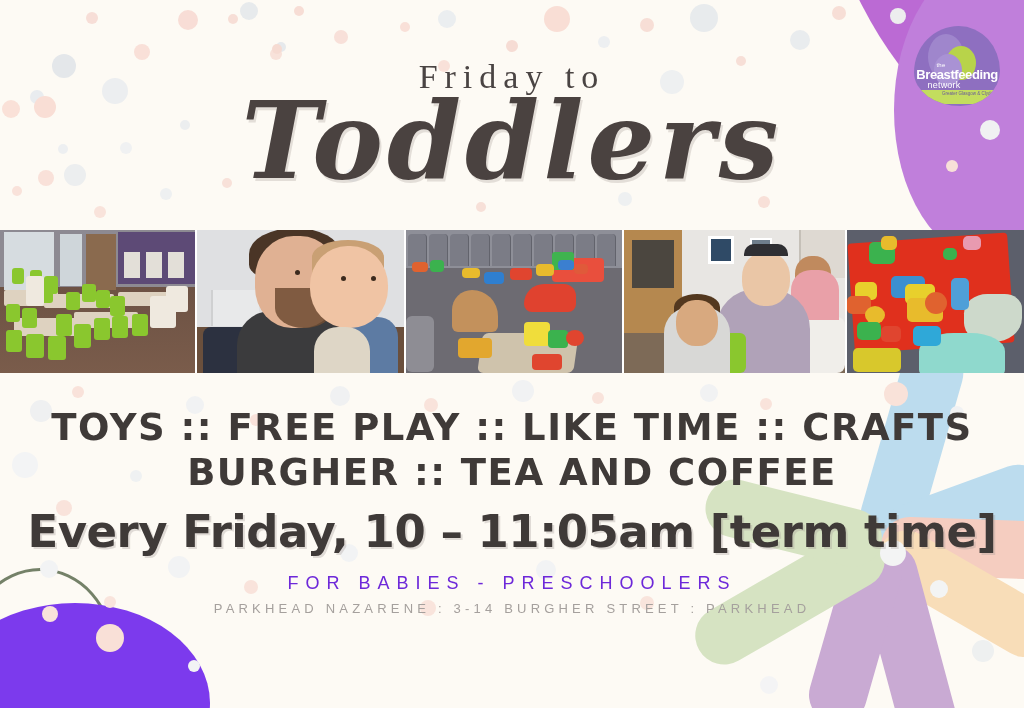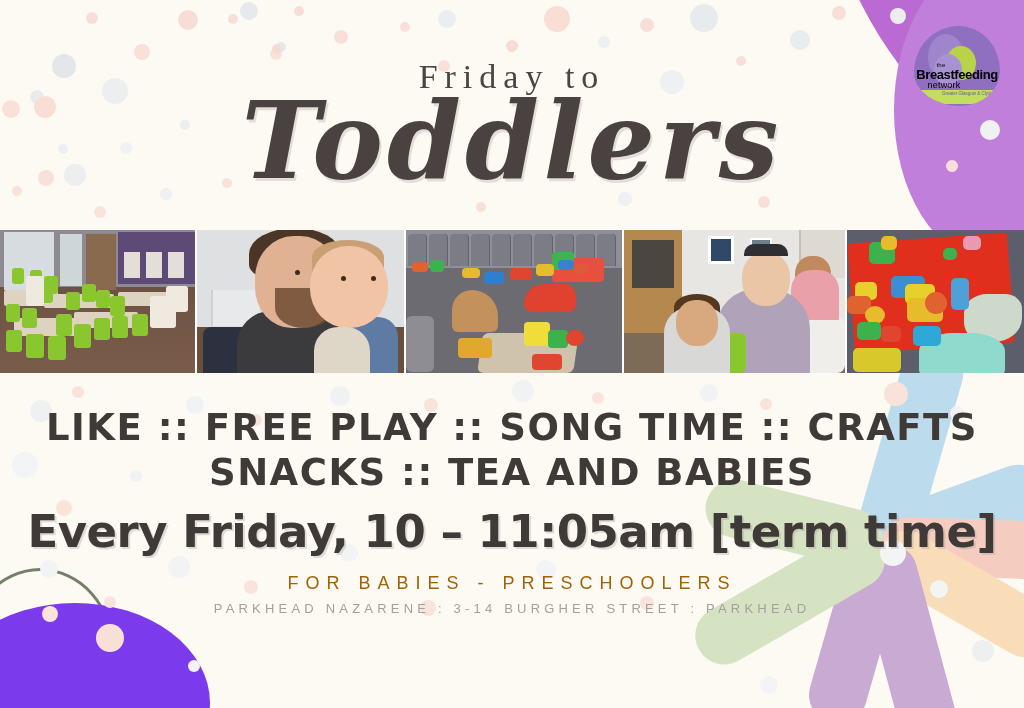--- a/index.html
+++ b/index.html
@@ -113,21 +113,21 @@
   }
   .logo-b3 {
     position:absolute; left:20px; top:28px;
     width:28px; height:32px;
     background:#a992d4;
     border-radius:50%;
   }
   .logo-txt {
     position:absolute; left:0; right:0; bottom:16px;
     text-align:center;
-    color:#000000;
+    color:#ffffff;
     line-height:1;
   }
   .logo-the { font-size:6px; letter-spacing:.3px; display:block; margin-left:-32px;}
   .logo-main { font-size:13px; font-weight:bold; letter-spacing:-.4px; display:block; }
   .logo-net { font-size:9px; display:block; margin-left:-26px; letter-spacing:.2px;}
   .logo-band {
     position:absolute; left:6px; right:6px; bottom:2px;
     height:14px; background:#c3dd5e;
     border-radius:0 0 12px 12px;
     color:#6a5a9a; font-size:4.5px; line-height:1.1;
@@ -235,21 +235,21 @@
     color:#3f3a38;
     letter-spacing:-0.5px;
     text-shadow:2px 2px 0 rgba(160,150,145,.3);
   }
   .ages {
     position:absolute; left:0; right:0; top:573px;
     text-align:center;
     font-family:"Liberation Sans", sans-serif;
     font-size:18px;
     letter-spacing:7px;
-    color:#a16207;
+    color:#6d28d9;
   }
   .address {
     position:absolute; left:0; right:0; top:601px;
     text-align:center;
     font-family:"Liberation Sans", sans-serif;
     font-size:13px;
     letter-spacing:4.2px;
     color:#a5a09d;
   }
   .facebook {
@@ -512,21 +512,21 @@
       <div class="t5" style="left:18px;top:76px;width:20px;height:18px;background:#e8bb2c;border-radius:50%;"></div>
       <div class="t5" style="left:10px;top:92px;width:24px;height:18px;background:#3bb24e;"></div>
       <div class="t5" style="left:34px;top:96px;width:20px;height:16px;background:#e0452f;"></div>
       <div class="t5" style="left:6px;top:118px;width:48px;height:24px;background:#d8c82c;"></div>
       <div class="t5" style="left:96px;top:18px;width:14px;height:12px;background:#3bb24e;"></div>
       <div class="t5" style="left:116px;top:6px;width:18px;height:14px;background:#e89ab0;"></div>
     </div>
   </div>
 
   <div class="activities">
-    <div>LIKE :: FREE PLAY :: SONG TIME :: CRAFTS</div>
-    <div>SNACKS :: TEA AND BABIES</div>
+    <div>TOYS :: FREE PLAY :: LIKE TIME :: CRAFTS</div>
+    <div>BURGHER :: TEA AND COFFEE</div>
   </div>
 
   <div class="schedule">Every Friday, 10 – 11:05am [term time]</div>
   <div class="ages">FOR BABIES - PRESCHOOLERS</div>
   <div class="address">PARKHEAD NAZARENE : 3-14 BURGHER STREET : PARKHEAD</div>
 
 </div>
 
 </body></html>

